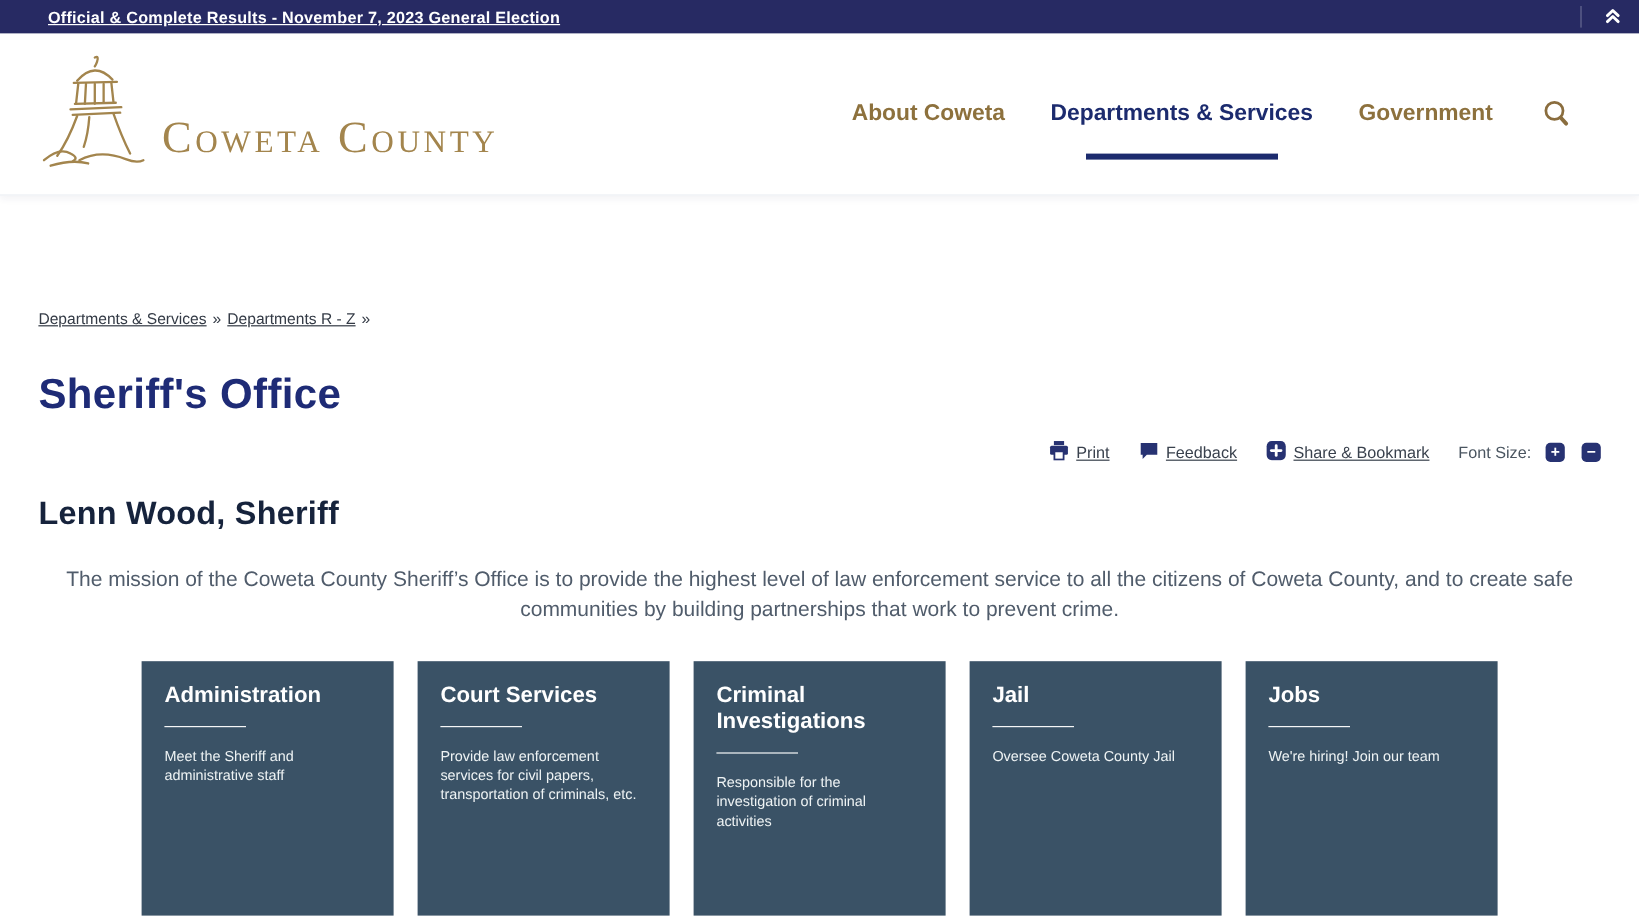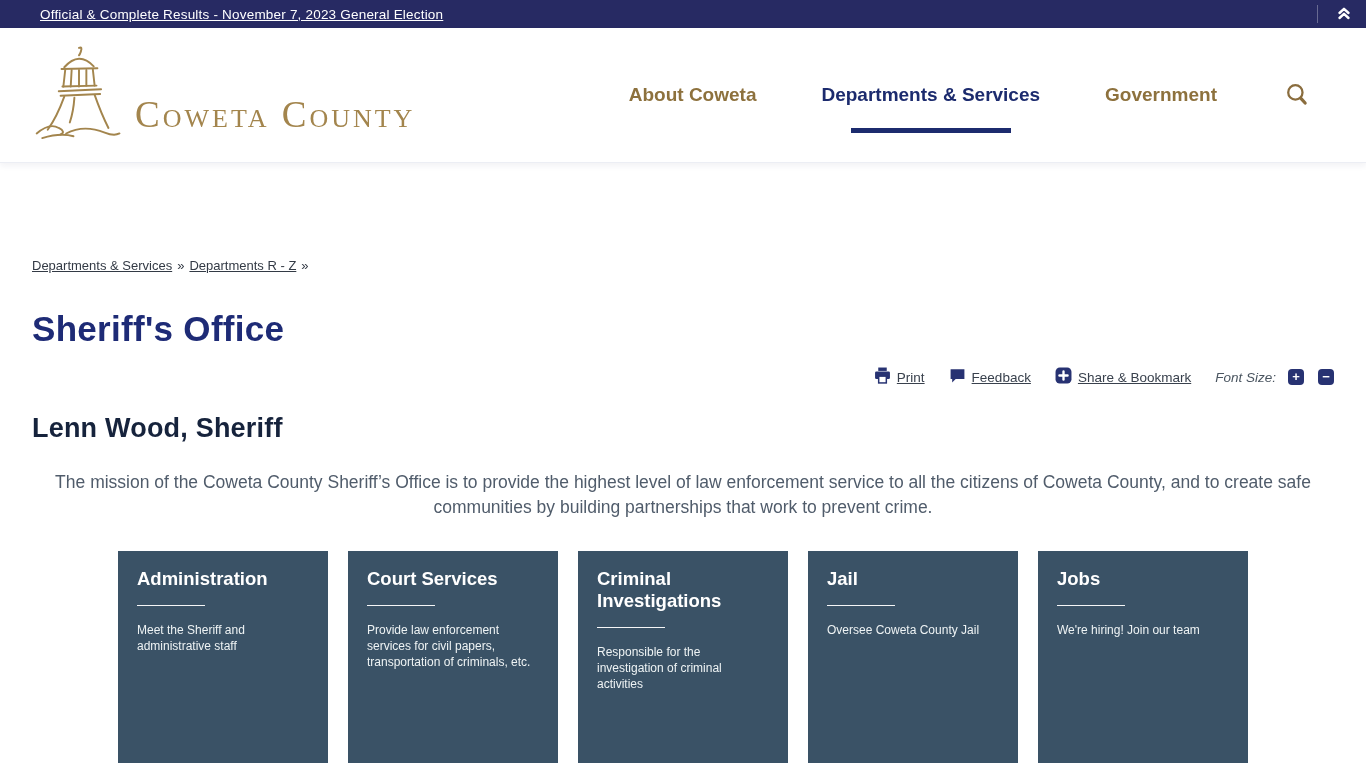--- a/index.html
+++ b/index.html
@@ -6,40 +6,40 @@
   html,body { width:1366px; height:768px; overflow:hidden; background:#fff;
     font-family:"Liberation Sans", sans-serif; }
   a { color:inherit; }
 
   
   .alert-banner{
     height:28px; background:#272a63; display:flex; align-items:center;
     justify-content:space-between; padding:0 8px 0 40px;
   }
   .banner-link{
-    color:#ffffff; font-size:13.5px; font-weight:normal; letter-spacing:.2px;
+    color:#ffffff; font-size:13.5px; font-weight:bold; letter-spacing:.2px;
     text-decoration:underline; cursor:pointer;
   }
   .banner-right{ display:flex; align-items:center; height:100%; }
   .banner-divider{ width:1px; height:18px; background:rgba(255,255,255,.3); margin-right:12px; }
   .banner-collapse{ background:none; border:none; cursor:pointer; display:flex; align-items:center; padding:2px 6px; }
 
   
   header{
     height:135px; background:#fff; display:flex; align-items:center;
     padding:0 56px 0 33px; border-bottom:1px solid #eceef4;
     box-shadow:0 3px 6px rgba(30,40,90,.06); position:relative; z-index:2;
   }
   .logo{ display:flex; align-items:flex-end; gap:10px; cursor:pointer; }
   .logo-text{
     font-family:"Liberation Serif", serif; font-variant:small-caps;
     font-size:37px; color:#a3854d; letter-spacing:3px; line-height:1;
     padding-bottom:14px; white-space:nowrap;
   }
-  nav{ margin-left:auto; display:flex; align-items:center; gap:65px; }
+  nav{ margin-left:auto; display:flex; align-items:center; gap:38px; }
   .nav-item{
     font-size:19px; font-weight:bold; color:#8d713d; cursor:pointer;
     text-decoration:none; position:relative; white-space:nowrap;
   }
   .nav-item.active{ color:#1c2b6e; }
   .nav-item.active::after{
     content:""; position:absolute; left:50%; transform:translateX(-50%);
     bottom:-27px; width:160px; height:5px; background:#1c2b6e;
   }
   .search-btn{ background:none; border:none; cursor:pointer; display:flex; align-items:center; margin-left:2px; }
@@ -51,21 +51,21 @@
   .breadcrumb .sep{ margin:0 5px; text-decoration:none; }
 
   h1.page-title{ margin-top:36px; font-size:35px; color:#1e2b76; letter-spacing:.3px; }
 
   .actions-row{
     margin-top:18px; display:flex; justify-content:flex-end; align-items:center;
     gap:10px; font-size:13.5px; color:#39414d;
   }
   .action-link{ display:flex; align-items:center; gap:6px; cursor:pointer; margin-right:14px; }
   .action-link a{ text-decoration:underline; }
-  .fontsize-label{ color:#4a5560; margin-right:2px;font-style:italic; }
+  .fontsize-label{ color:#4a5560; margin-right:2px; }
   .sq-btn{
     width:16px; height:16px; border:none; border-radius:4px; background:#273272;
     color:#fff; font-size:13px; font-weight:bold; line-height:14px; cursor:pointer;
     display:inline-flex; align-items:center; justify-content:center; padding:0;
   }
   .sq-btn + .sq-btn{ margin-left:4px; }
 
   h2.sheriff-heading{ margin-top:26px; font-size:27px; color:#16233c; letter-spacing:.2px; }
 
   p.mission{

